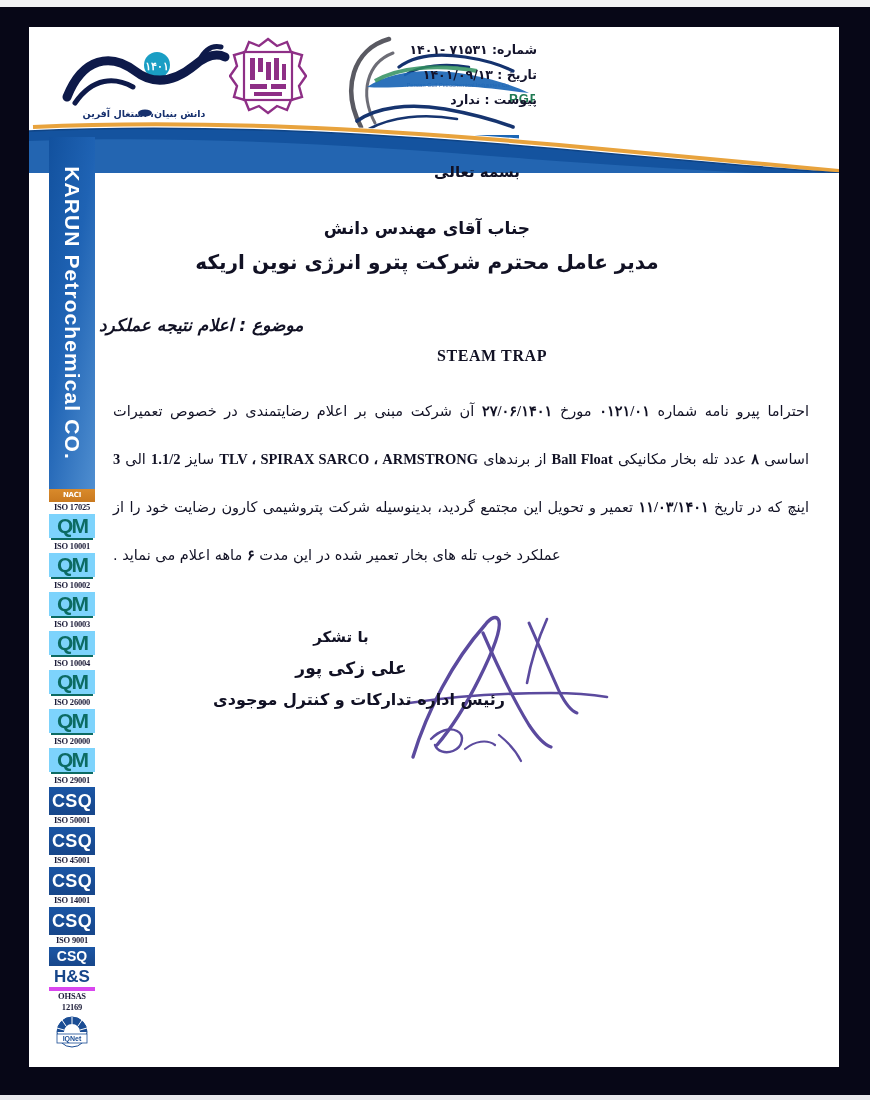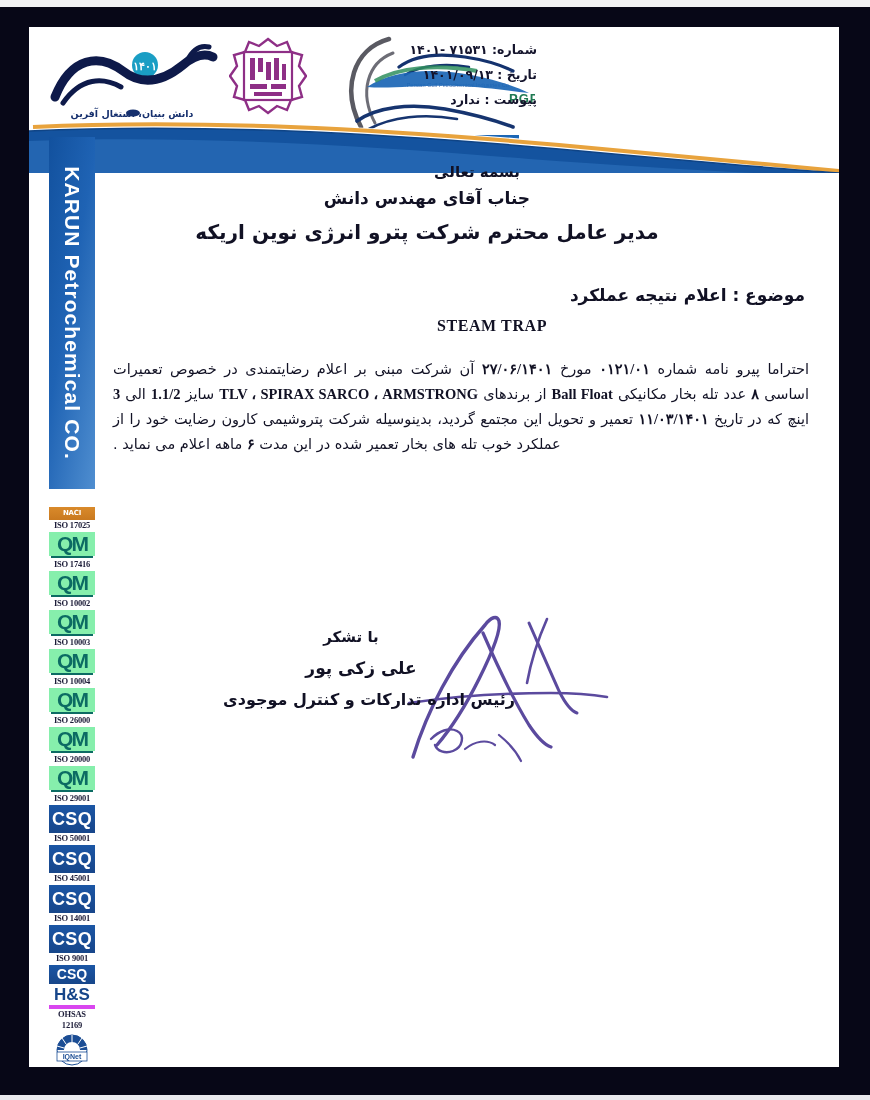--- a/index.html
+++ b/index.html
@@ -85,21 +85,21 @@
     position: absolute;
     left: 200px;
     top: 10px;
     width: 78px;
     height: 78px;
   }
 
   
   .logo-slogan {
     position: absolute;
-    left: 8px;
+    left: 20px;
     top: 4px;
     width: 190px;
     height: 100px;
   }
 
   
   .swoosh {
     position: absolute;
     left: 0;
     top: 84px;
@@ -129,21 +129,21 @@
     font-weight: 700;
     letter-spacing: 1.1px;
     font-family: "Liberation Sans", sans-serif;
     direction: ltr;
   }
 
   
   .cert-strip {
     position: absolute;
     left: 20px;
-    top: 480px;
+    top: 462px;
     width: 46px;
     direction: ltr;
     text-align: center;
   }
   .cert-item { margin-bottom: 1px; }
 
   .cert-naci {
     height: 13px;
     background: linear-gradient(180deg, #d98a2b 0%, #c9791f 100%);
     color: #fff;
@@ -156,21 +156,21 @@
   .cert-caption {
     font-family: "Liberation Serif", serif;
     font-size: 8.5px;
     font-weight: 700;
     color: #1c1c38;
     line-height: 11px;
     letter-spacing: -0.2px;
   }
   .cert-qm {
     height: 24px;
-    background: #86efac;
+    background: #7dd3fc;
     color: #0c6b63;
     font-family: "Liberation Sans", sans-serif;
     font-size: 21px;
     font-weight: 700;
     line-height: 24px;
     letter-spacing: -2px;
   }
   .cert-qm-rule {
     height: 2px;
     background: #0c6b63;
@@ -222,42 +222,44 @@
 
   .basmala {
     text-align: center;
     font-size: 15px;
     font-weight: 700;
     margin-top: 8px;
     margin-right: -40px;
   }
 
   .addressee {
+    margin-top: 30px;
     text-align: center;
     margin-right: 60px;
   }
   .addressee-line1 {
     font-size: 17px;
     font-weight: 700;
     line-height: 34px;
     letter-spacing: 0.2px;
   }
   .addressee-line2 {
     font-size: 20px;
     font-weight: 700;
     line-height: 34px;
     letter-spacing: 0.2px;
   }
 
   .subject {
     margin-top: 36px;
-    text-align: right;
+    text-align: left;
     margin-right: 10px;
     font-size: 17px;
     font-weight: 700;
+    font-style: italic;
   }
   .subject-en {
     margin-top: 12px;
     text-align: center;
     margin-right: -70px;
     font-family: "Liberation Serif", serif;
     font-size: 16px;
     font-weight: 700;
     letter-spacing: 0.6px;
   }
@@ -266,41 +268,41 @@
     margin-top: 22px;
     text-align: left;
     padding-left: 22px;
     font-size: 14px;
     font-weight: 400;
   }
 
   .paragraph {
     margin-top: 22px;
     font-size: 14.5px;
-    line-height: 25px;
+    line-height: 48px;
     text-align: justify;
     text-align-last: left;
     padding: 0 6px 0 14px;
   }
   .paragraph .en {
     font-family: "Liberation Serif", serif;
     font-weight: 700;
     font-size: 14.5px;
     direction: ltr;
     unicode-bidi: embed;
   }
   .paragraph .num {
     font-family: "Liberation Serif", serif;
     font-weight: 700;
   }
 
   
   .signature-block {
     position: absolute;
-    left: 175px;
+    left: 165px;
     top: 595px;
     width: 330px;
     direction: rtl;
     text-align: center;
     color: #111124;
     z-index: 3;
   }
   .sig-thanks {
     font-size: 15px;
     font-weight: 700;
@@ -415,21 +417,21 @@
     <div class="cert-strip">
 
       <div class="cert-item">
         <div class="cert-naci">NACI</div>
         <div class="cert-caption">ISO 17025</div>
       </div>
 
       <div class="cert-item">
         <div class="cert-qm">QM</div>
         <div class="cert-qm-rule"></div>
-        <div class="cert-caption">ISO 17416</div>
+        <div class="cert-caption">ISO 10001</div>
       </div>
 
       <div class="cert-item">
         <div class="cert-qm">QM</div>
         <div class="cert-qm-rule"></div>
         <div class="cert-caption">ISO 10002</div>
       </div>
 
       <div class="cert-item">
         <div class="cert-qm">QM</div>

